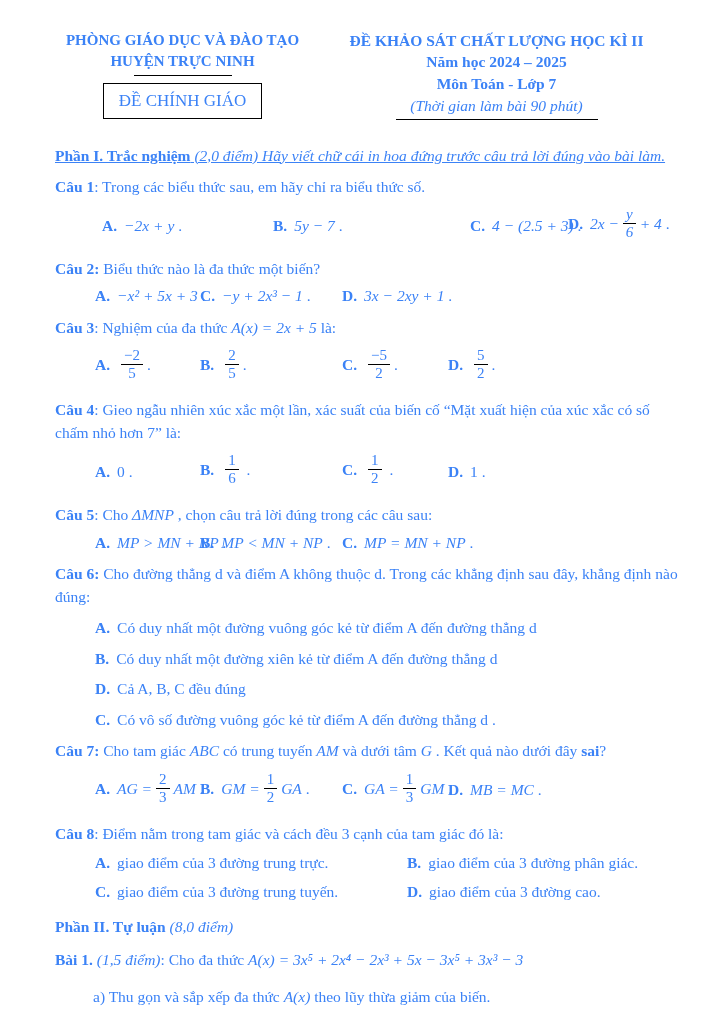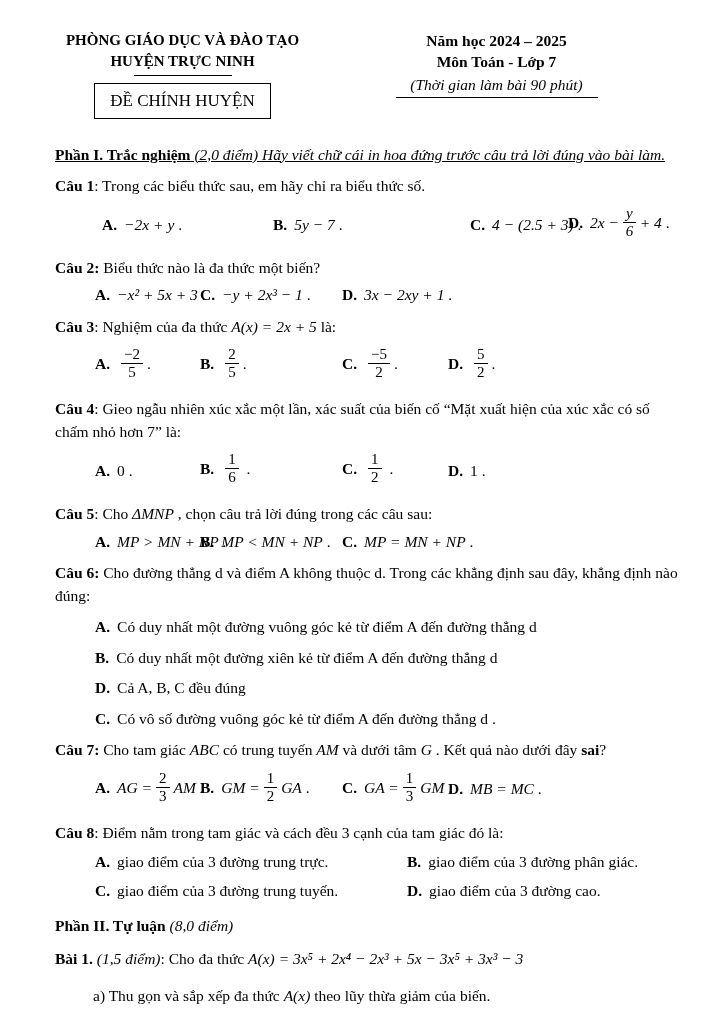--- a/index.html
+++ b/index.html
@@ -2,21 +2,21 @@
 <html><head>
 <meta charset="utf-8">
 <style>
   * { box-sizing: border-box; }
   html, body { margin: 0; padding: 0; }
   body { background: #ffffff; width: 725px; height: 1024px; overflow: hidden; }
   .page {
     width: 725px; height: 1024px;
     padding: 30px 42px 20px 55px;
     font-family: "Liberation Serif", "DejaVu Serif", serif;
-    font-size: 15.5px; line-height: 1.5; color: #000000;
+    font-size: 15.5px; line-height: 1.5; color: #3b82f6;
   }
   
   .header { display: flex; margin-bottom: 24px; }
   .h-left { width: 255px; text-align: center; }
   .h-left .hl { font-weight: bold; font-size: 15px; line-height: 1.4; }
   .rule-left { width: 98px; border-top: 1.4px solid #000; margin: 3px auto 7px; }
   .stamp { display: inline-block; border: 1.6px solid #000; padding: 4px 15px; font-size: 17px; }
   .h-right { flex: 1; text-align: center; }
   .h-right .hr-b { font-weight: bold; font-size: 15.5px; line-height: 1.38; }
   .h-right .hr-i { font-style: italic; font-size: 15.5px; line-height: 1.38; margin-top: 1px; }
@@ -53,23 +53,24 @@
 </head>
 <body>
 
 <div class="page">
 
   <div class="header">
     <div class="h-left">
       <div class="hl">PHÒNG GIÁO DỤC VÀ ĐÀO TẠO</div>
       <div class="hl">HUYỆN TRỰC NINH</div>
       <div class="rule-left"></div>
-      <div class="stamp">ĐỀ CHÍNH HUYỆN</div>
+      <div class="stamp">ĐỀ CHÍNH GIÁO</div>
     </div>
     <div class="h-right">
+      <div class="hr-b">ĐỀ KHẢO SÁT CHẤT LƯỢNG HỌC KÌ II</div>
       <div class="hr-b">Năm học 2024 – 2025</div>
       <div class="hr-b">Môn Toán - Lớp 7</div>
       <div class="hr-i">(Thời gian làm bài 90 phút)</div>
       <div class="rule-right"></div>
     </div>
   </div>
 
   <p class="part-h"><span class="pt">Phần I. Trắc nghiệm</span><span class="pn"> (2,0 điểm) Hãy viết chữ cái in hoa đứng trước câu trả lời đúng vào bài làm.</span></p>
 
   <p class="q"><span class="ql">Câu 1</span><span>: Trong các biểu thức sau, em hãy chỉ ra biểu thức số.</span></p>

